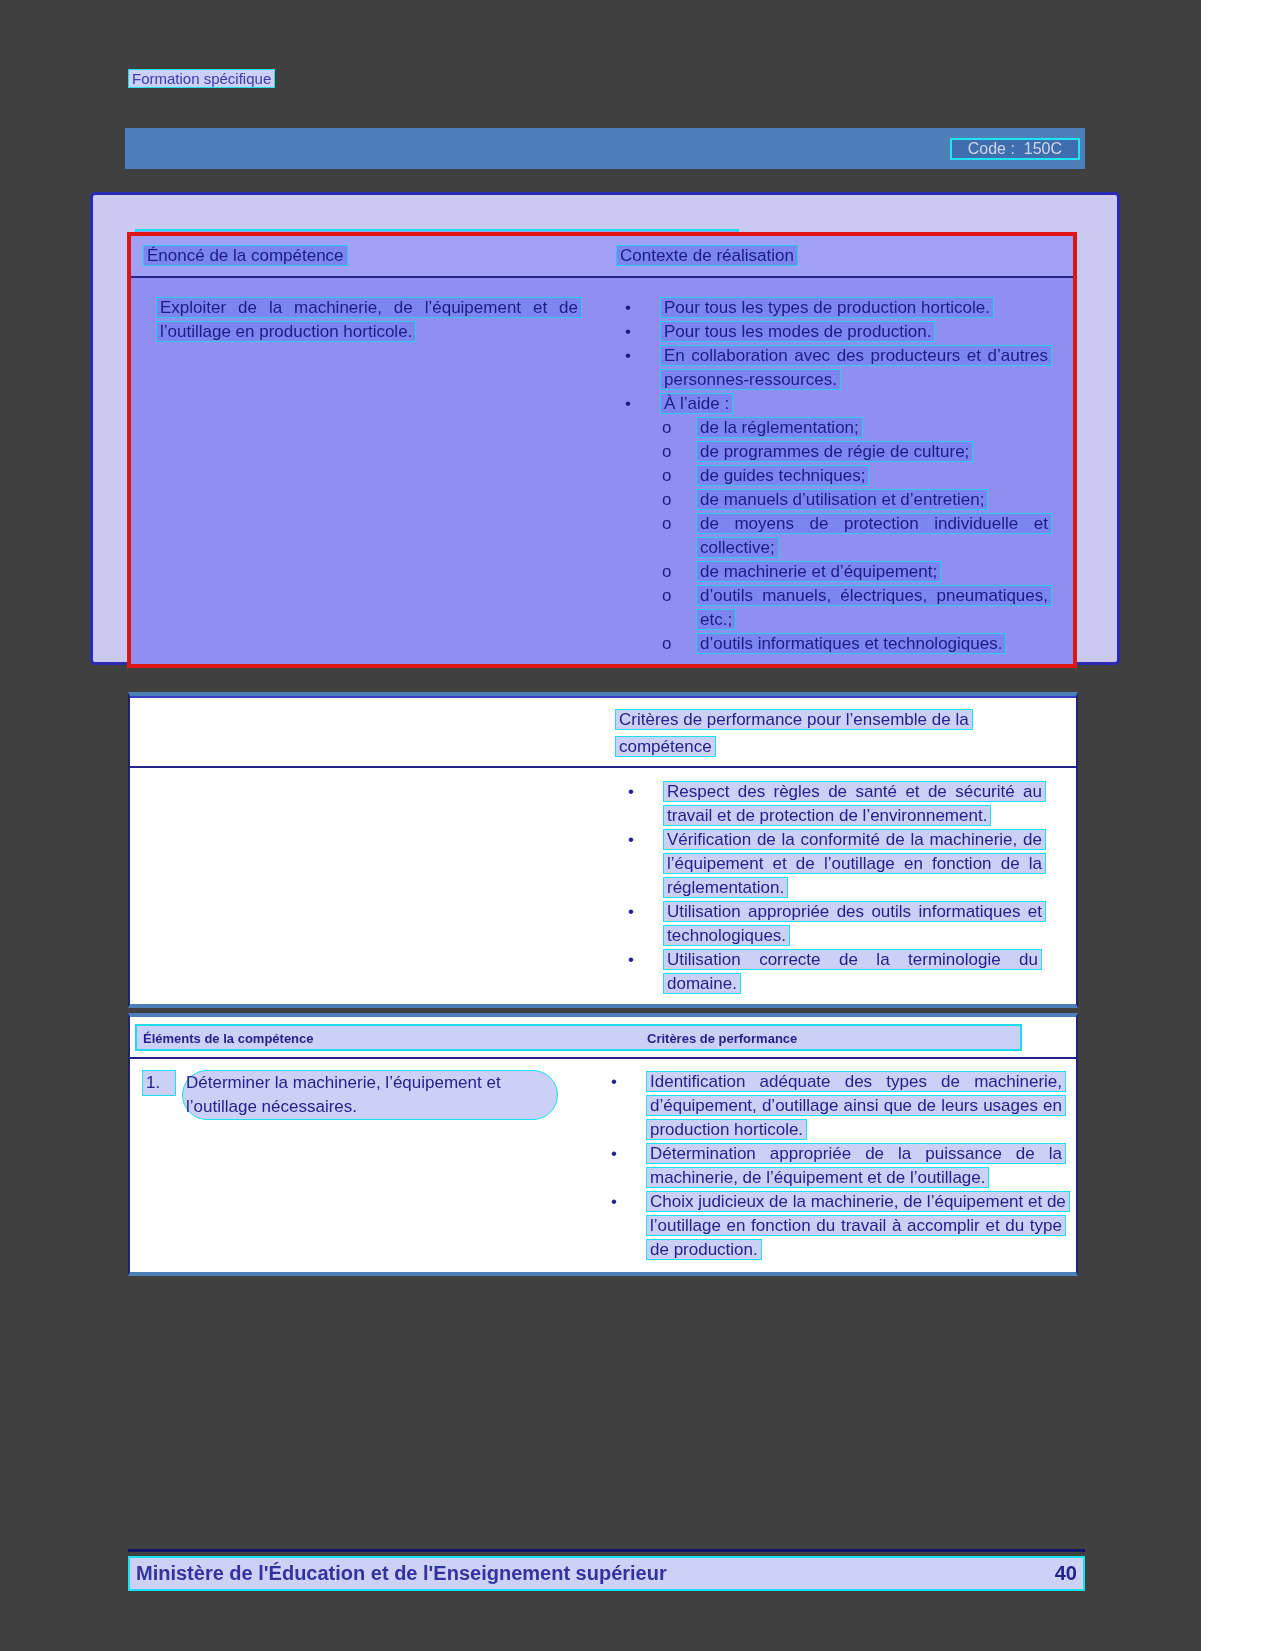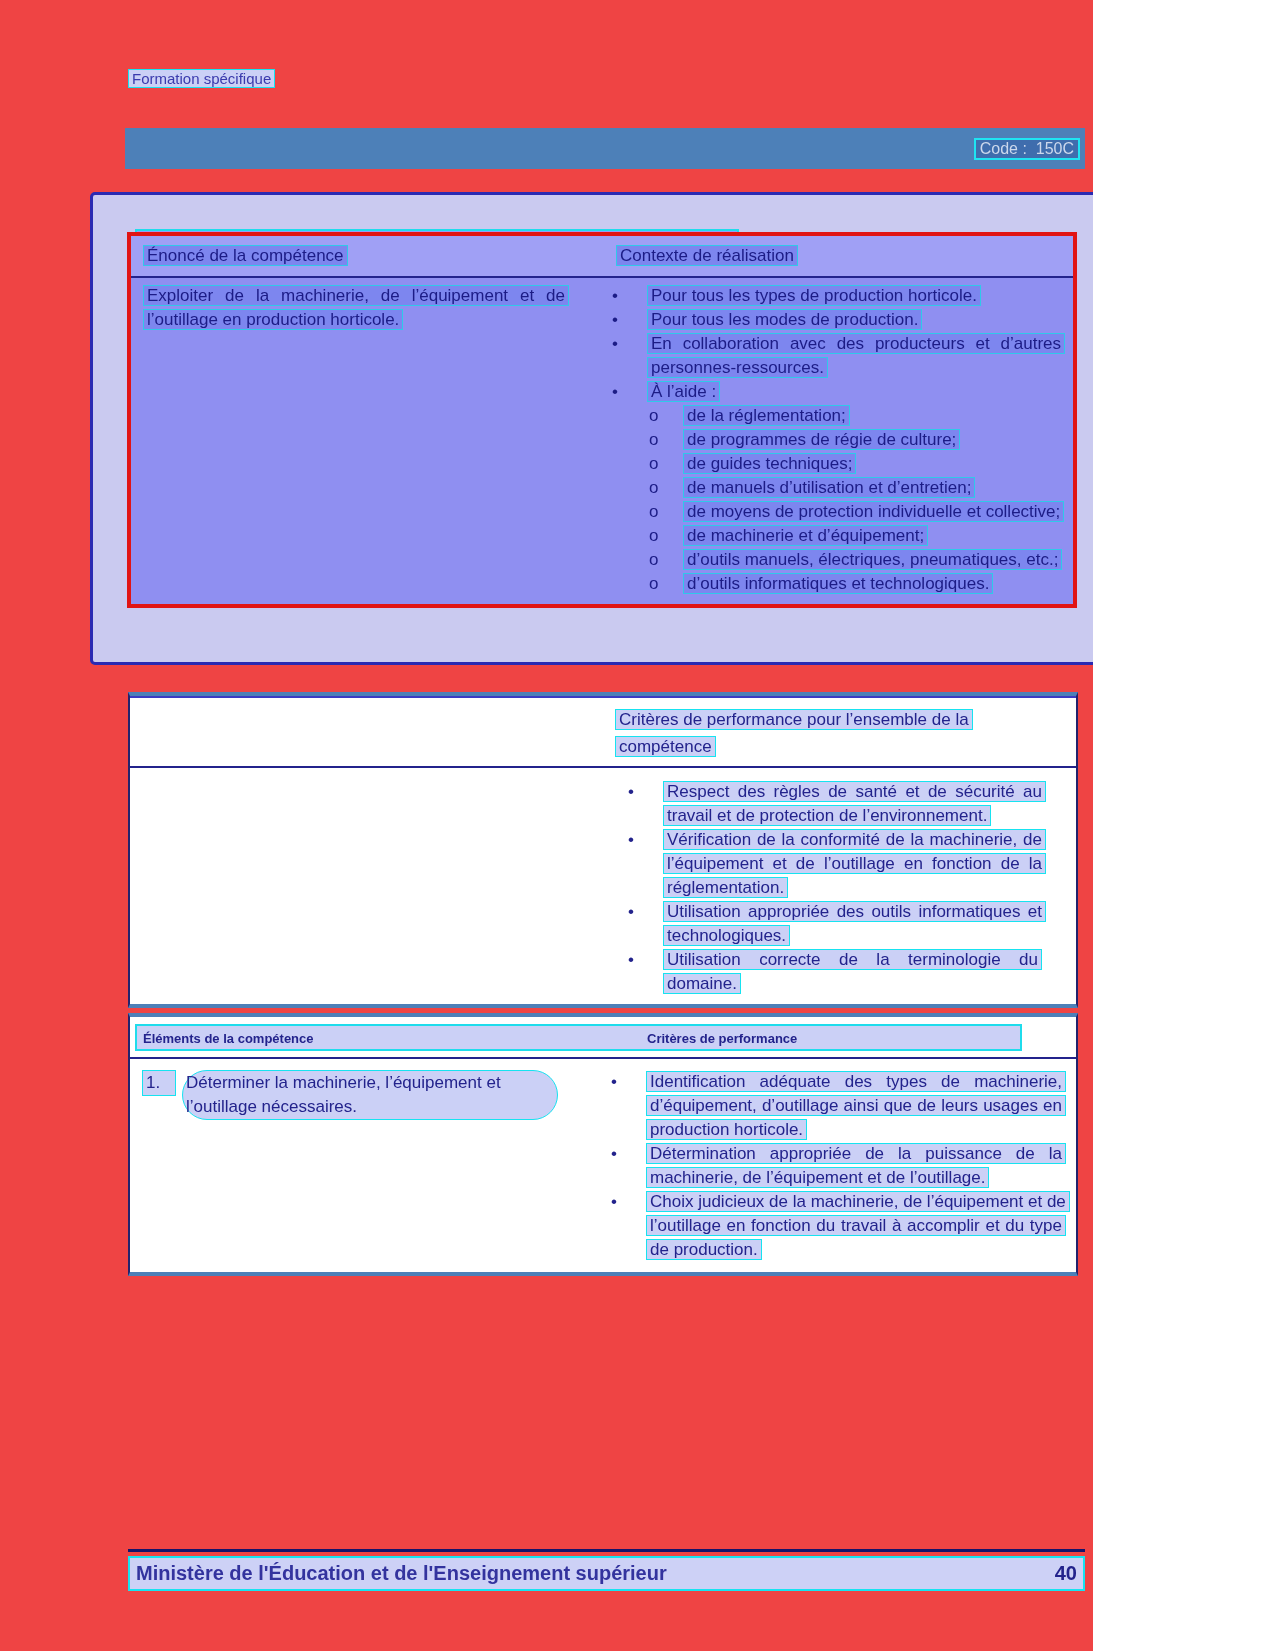--- a/index.html
+++ b/index.html
@@ -1,17 +1,17 @@
 <!DOCTYPE html>
 <html><head>
 <meta charset="utf-8">
 <style>
   html,body { margin:0; padding:0; background:#ffffff; }
   .page {
-    position:relative; width:1093px; height:1651px; background:#ef4444;
+    position:relative; width:1201px; height:1651px; background:#404040;
     font-family:"Liberation Sans", sans-serif; color:#23238c; overflow:hidden;
   }
   
   .hl {
     background:#cbd0f6; border:1px solid #17e3f0; padding:0 3px;
     -webkit-box-decoration-break:clone; box-decoration-break:clone;
   }
   .hlp {
     background:#7d86ef; border:1px solid #2fc9e9; padding:0 3px;
     -webkit-box-decoration-break:clone; box-decoration-break:clone;
@@ -20,21 +20,21 @@
 
   .eyebrow { position:absolute; left:128px; top:70px; font-size:15px; color:#3a3aad; }
 
   .titlebar {
     position:absolute; left:125px; top:128px; width:960px; height:41px;
     background:#4d80b8; display:flex; justify-content:flex-end; align-items:center;
     padding-right:5px; box-sizing:border-box;
   }
   .code {
     font-size:16px; color:#ccd8ec; background:#3f6dad;
-    border:2px solid #1fe4f2; padding:0 4px; white-space:pre;
+    border:2px solid #1fe4f2; padding:0 16px; white-space:pre;
   }
 
   .panel {
     position:absolute; left:90px; top:192px; width:1030px; height:473px;
     background:#cacaf0; border:3px solid #2a2ab2; border-radius:5px; box-sizing:border-box;
   }
   .objband {
     position:absolute; left:42px; top:2px; width:604px; height:26px;
     background:#9a9af6; border:2px solid #1fdcec; box-sizing:border-box;
     font-weight:bold; font-style:italic; font-size:19px; color:#1d1d96;margin-top:32px;
@@ -47,21 +47,21 @@
     border:4px solid #e11414; background:#8f8ff1; box-sizing:border-box;
     font-size:17px; line-height:24px; color:#1c1c86;
   }
   .t1 .head {
     display:flex; align-items:center; height:40px;
     background:#a0a0f5; border-bottom:2px solid #23238c;
   }
   .cl { width:468px; flex:none; box-sizing:border-box; padding-left:12px; }
   .cr { flex:1; box-sizing:border-box; padding-right:8px; }
   .t1 .head .cr { padding-left:17px; }
-  .t1 .body { display:flex; padding:6px 0 8px; }
+  .t1 .body { display:flex; padding:6px 13px 8px;margin-top:12px; }
   .t1 .body .cl { padding-right:30px; text-align:justify; }
 
   ul.blist { list-style:none; margin:0; padding:0; }
   ul.blist li { position:relative; padding-left:48px; text-align:justify; }
   ul.blist li .mark { position:absolute; left:13px; top:0; }
   ul.sublist li { padding-left:84px; }
   ul.sublist li .mark { left:50px; }
 
   .t2, .t3 {
     position:absolute; left:128px; width:950px; background:#ffffff;

